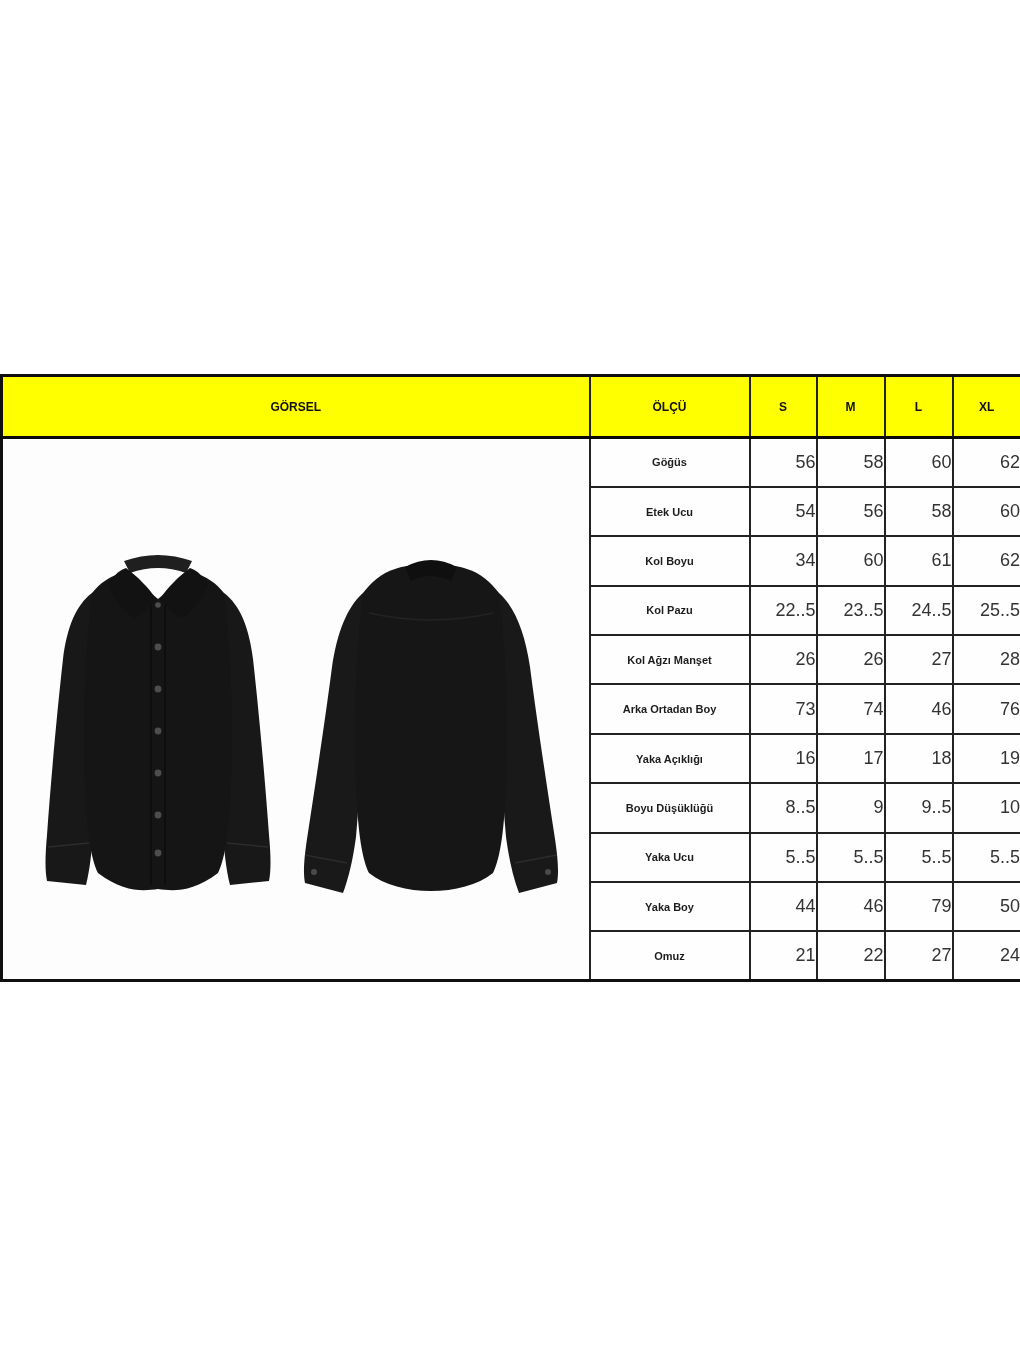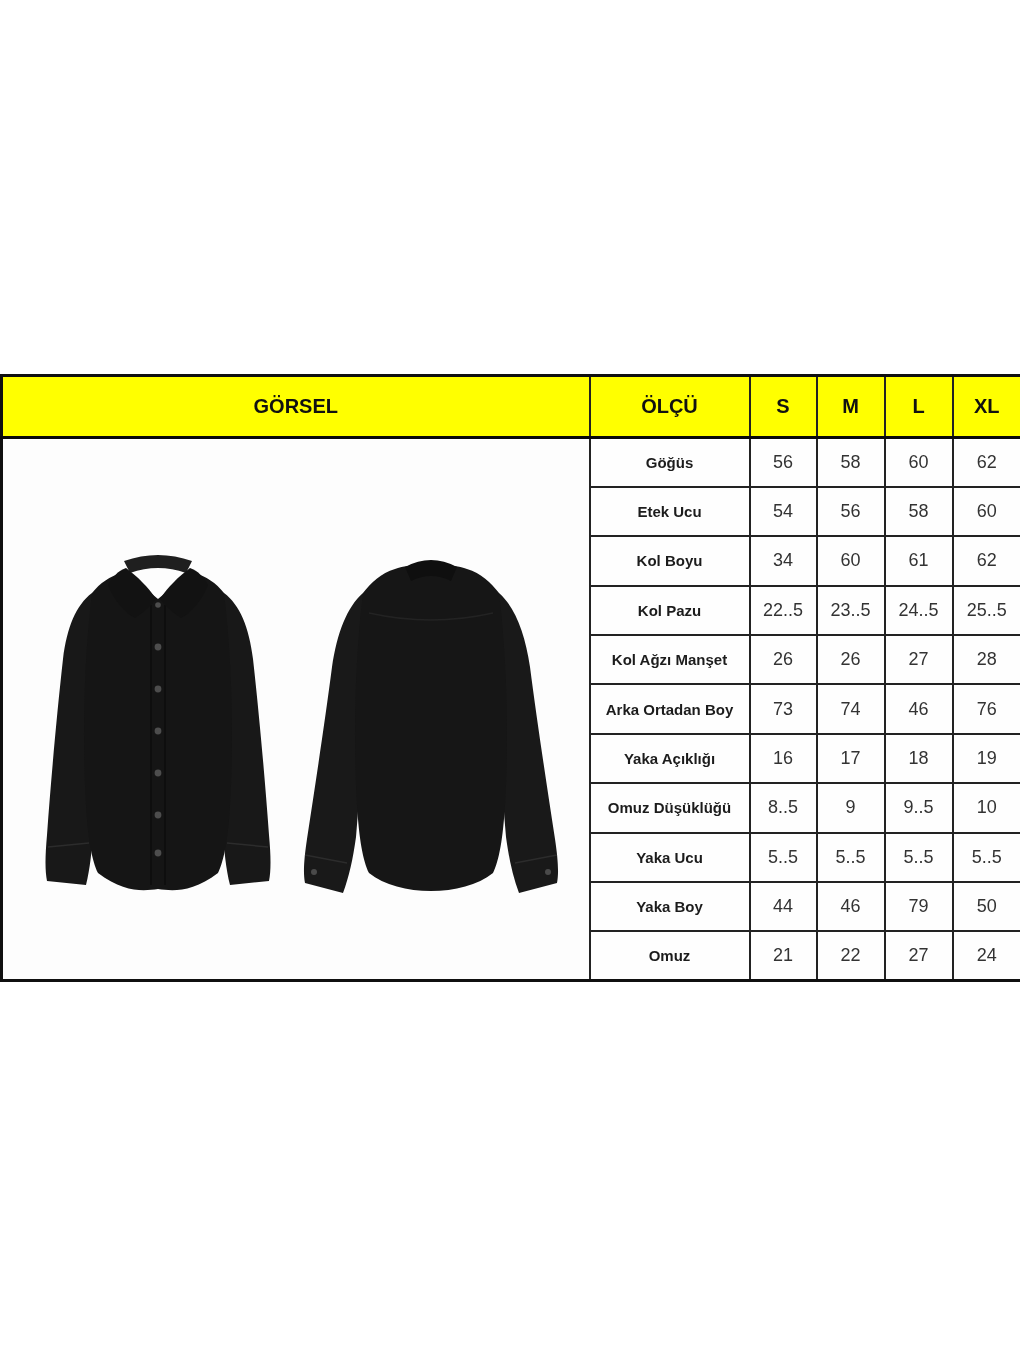--- a/index.html
+++ b/index.html
@@ -26,34 +26,35 @@
     vertical-align: middle;
     padding: 0;
     overflow: hidden;
     white-space: nowrap;
   }
   .size-table thead tr { height: 62px; }
   .size-table th {
     background: #ffff00;
     color: #111111;
     font-weight: bold;
-    font-size: 20px;
+    font-size: 12px;
     border-bottom: 3px solid #0a0a0a;
   }
   .size-table tbody tr { height: 49.4px; }
   td.lbl {
     font-weight: bold;
-    font-size: 15px;
+    font-size: 11px;
     color: #1c1c1c;
     background: #fefefe;
   }
   td.val {
     font-size: 18px;
     color: #333333;
     background: #fefefe;
+    text-align: right;
   }
   td.img-cell {
     background: #fdfdfd;
     position: relative;
   }
   .img-cell svg {
     position: absolute;
     left: 14px;
     top: 100px;
   }
@@ -170,21 +171,21 @@
         <td class="val">76</td>
       </tr>
       <tr>
         <td class="lbl">Yaka Açıklığı</td>
         <td class="val">16</td>
         <td class="val">17</td>
         <td class="val">18</td>
         <td class="val">19</td>
       </tr>
       <tr>
-        <td class="lbl">Omuz Düşüklüğü</td>
+        <td class="lbl">Boyu Düşüklüğü</td>
         <td class="val">8..5</td>
         <td class="val">9</td>
         <td class="val">9..5</td>
         <td class="val">10</td>
       </tr>
       <tr>
         <td class="lbl">Yaka Ucu</td>
         <td class="val">5..5</td>
         <td class="val">5..5</td>
         <td class="val">5..5</td>

